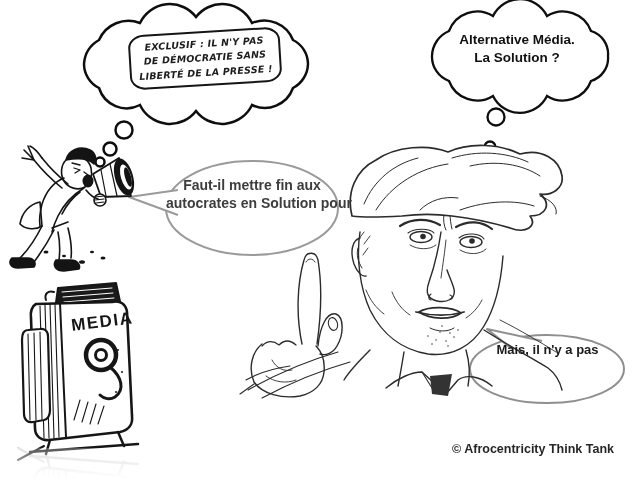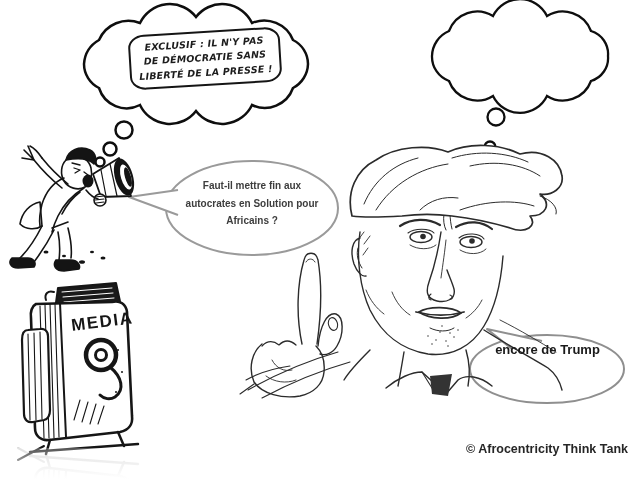--- a/index.html
+++ b/index.html
@@ -12,23 +12,23 @@
   .txt div{white-space:nowrap;}
   #handwrite{
     left:129px;top:31px;width:142px;
     transform:rotate(-3.5deg);
     border:2px solid #151515;border-radius:16px/13px;
     padding:4px 3px;
     font:italic 700 9.5px "DejaVu Sans",sans-serif;
     letter-spacing:.2px;color:#1c1c1c;line-height:1.5;
   }
   #cloud-right-text{left:427px;top:31px;width:180px;font-size:13.5px;color:#111;line-height:18px;}
-  #bubble-center-text{left:166px;top:177px;width:172px;font-size:10px;color:#3d3d3d;line-height:17.5px;}
+  #bubble-center-text{left:166px;top:177px;width:172px;font-size:14px;color:#3d3d3d;line-height:17.5px;}
   #bubble-bottom-text{left:477px;top:341px;width:141px;font-size:13px;color:#1a1a1a;line-height:17.5px;}
-  #credit{left:452px;top:442px;width:176px;font-size:12.5px;color:#262626;text-align:right;}
+  #credit{left:452px;top:442px;width:176px;font-size:12.5px;color:#262626;text-align:left;}
 </style>
 </head>
 <body>
 
 <div id="stage">
 
   <svg id="art" width="640" height="479" viewBox="0 0 640 479">
     <defs>
       <linearGradient id="fade" x1="0" y1="0" x2="0" y2="1">
         <stop offset="0" stop-color="#ffffff" stop-opacity="0.25"></stop>
@@ -202,26 +202,29 @@
       <path d="M540,196 C552,200 558,208 556,214" stroke-width="1"></path>
     </g>
   </svg>
 
   <div class="txt" id="handwrite">
     <div>EXCLUSIF : IL N'Y PAS</div>
     <div>DE DÉMOCRATIE SANS</div>
     <div>LIBERTÉ DE LA PRESSE !</div>
   </div>
 
+  <div class="txt" id="cloud-right-text">
+    <div>Alternative Média.</div>
+    <div>La Solution ?</div>
+  </div>
 
   <div class="txt" id="bubble-center-text">
     <div>Faut-il mettre fin aux</div>
     <div>autocrates en Solution pour</div>
-    <div>Africains ?</div>
   </div>
 
   <div class="txt" id="bubble-bottom-text">
-    <div>encore de Trump</div>
+    <div>Mais, il n'y a pas</div>
   </div>
 
   <div class="txt" id="credit">© Afrocentricity Think Tank</div>
 
 </div>
 
 </body></html>

